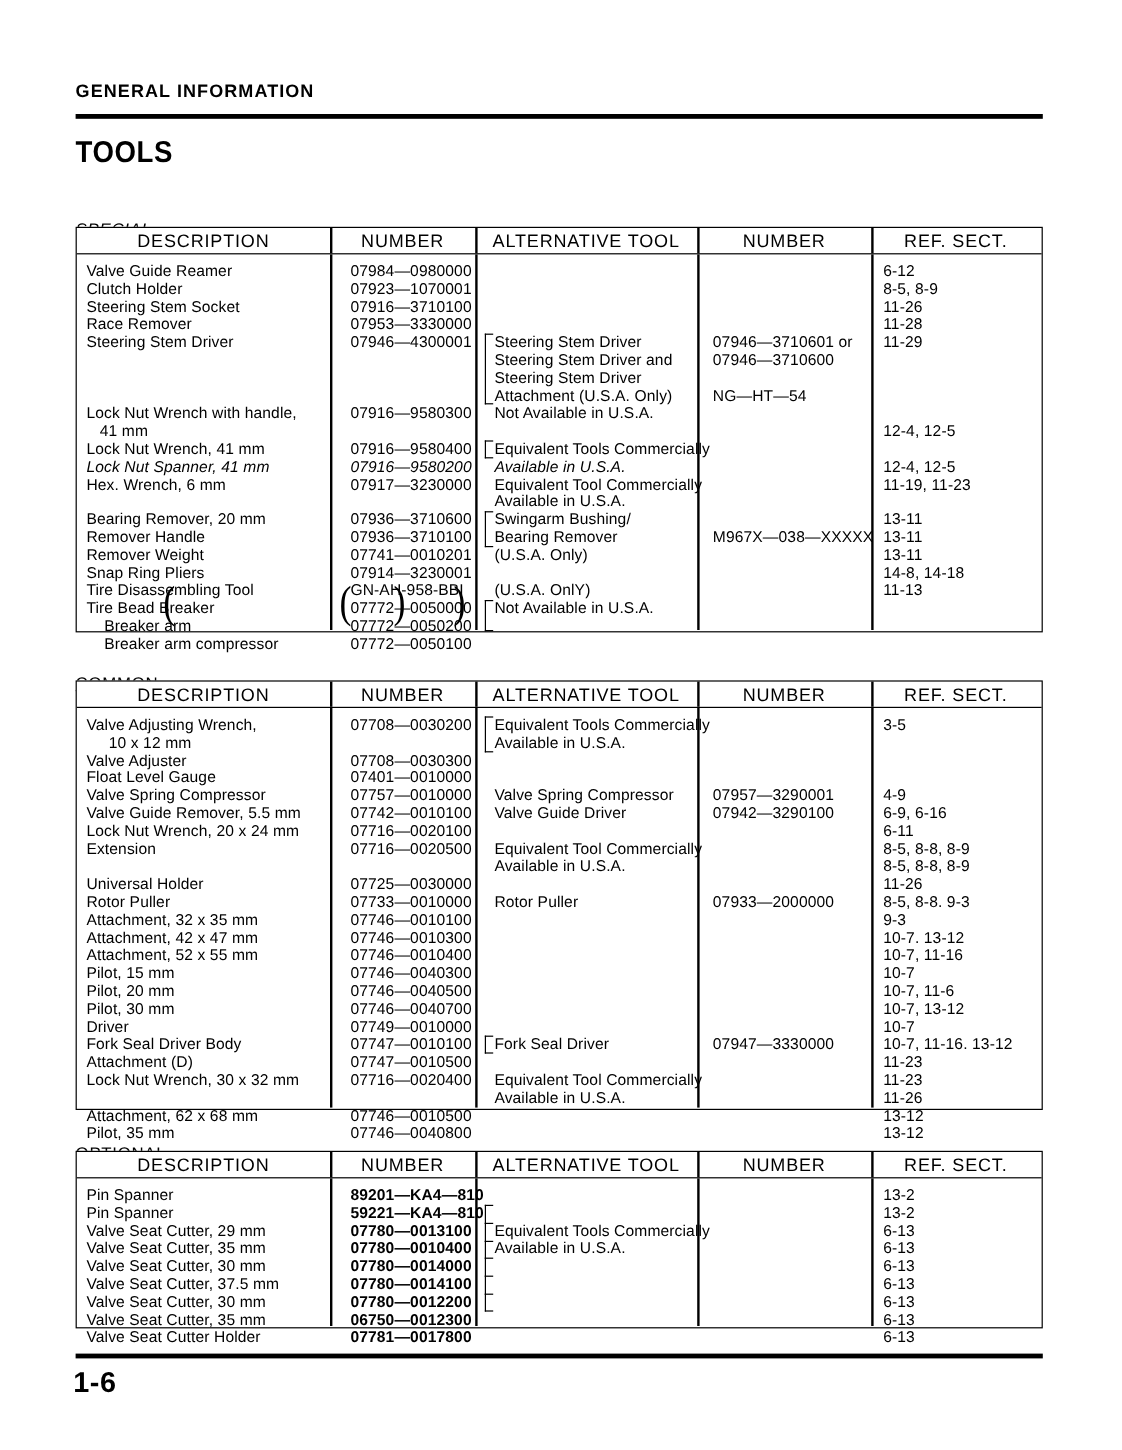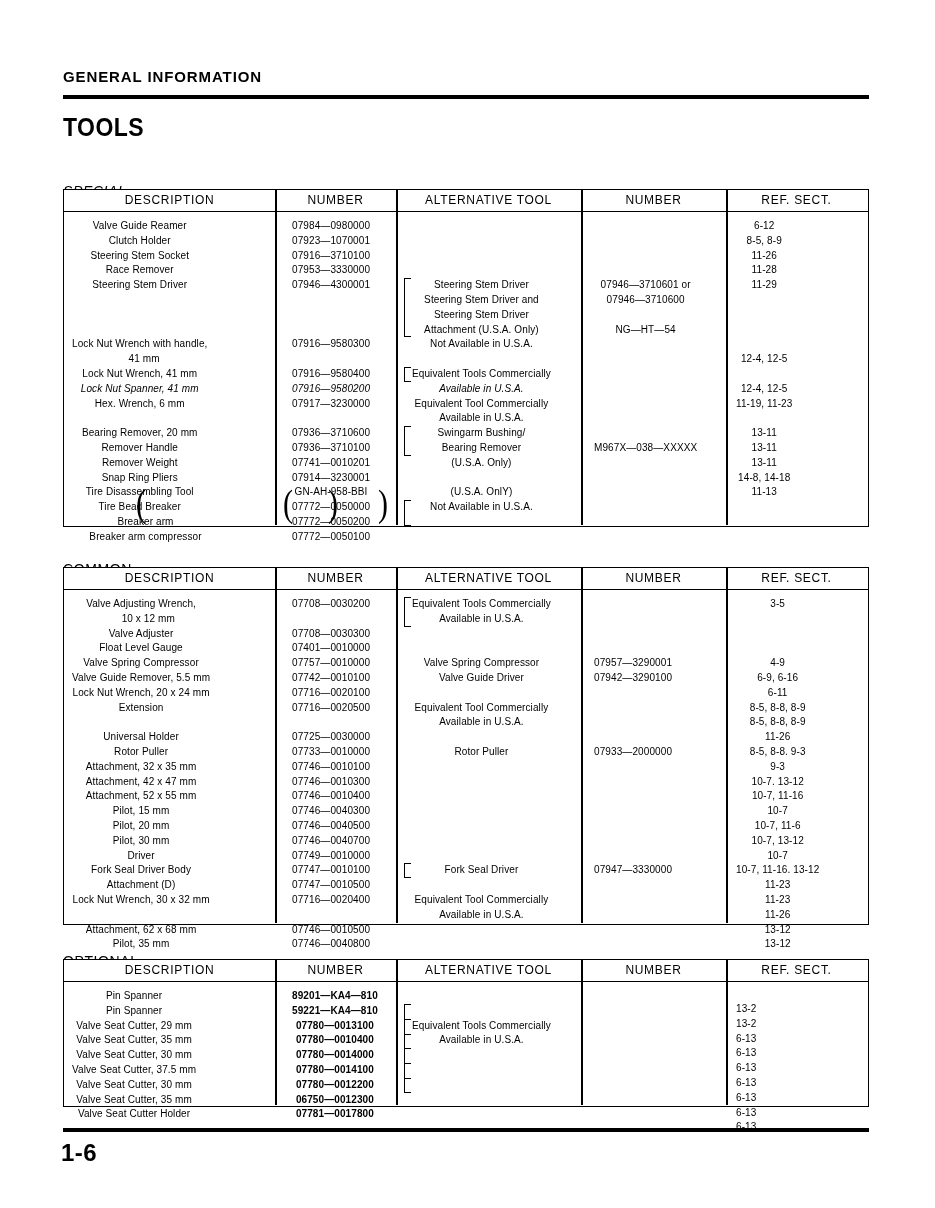--- a/index.html
+++ b/index.html
@@ -82,32 +82,31 @@
   .vline {
     position: absolute;
     top: 0;
     bottom: 0;
     width: 1.5px;
     background: #000;
   }
   .th {
     position: absolute;
     top: 3px;
-    font-size: 12px;
+    font-size: 15px;
     letter-spacing: 0.7px;
     text-align: center;
   }
 
   .cell-text {
     position: absolute;
-    font-size: 10px;
+    font-size: 13px;
     line-height: 14.8px;
     white-space: pre;
     letter-spacing: 0.1px;
-    text-align: center;
   }
 
   
   .brk {
     position: absolute;
     border-left: 1.4px solid #000;
     border-top: 1.4px solid #000;
     border-bottom: 1.4px solid #000;
     box-sizing: border-box;
   }
@@ -246,21 +245,21 @@
     <div class="tbl-body" style="height:123px;">
       <div class="vline" style="left:211px;"></div>
       <div class="vline" style="left:332px;"></div>
       <div class="vline" style="left:517px;"></div>
       <div class="vline" style="left:662px;"></div>
 
       <div class="cell-text" id="op-desc" style="left:8px; top:7px;"><span>Pin Spanner</span><br><span>Pin Spanner</span><br><span>Valve Seat Cutter, 29 mm</span><br><span>Valve Seat Cutter, 35 mm</span><br><span>Valve Seat Cutter, 30 mm</span><br><span>Valve Seat Cutter, 37.5 mm</span><br><span>Valve Seat Cutter, 30 mm</span><br><span>Valve Seat Cutter, 35 mm</span><br><span>Valve Seat Cutter Holder</span></div>
       <div class="cell-text" id="op-num" style="left:228px; top:7px;font-weight:bold;"><span>89201—KA4—810</span><br><span>59221—KA4—810</span><br><span>07780—0013100</span><br><span>07780—0010400</span><br><span>07780—0014000</span><br><span>07780—0014100</span><br><span>07780—0012200</span><br><span>06750—0012300</span><br><span>07781—0017800</span></div>
       <div class="cell-text" id="op-alt" style="left:348px; top:7px;"><span></span><br><span></span><br><span>Equivalent Tools Commercially</span><br><span>Available in U.S.A.</span><br><span></span><br><span></span><br><span></span><br><span></span><br><span></span></div>
       <div class="cell-text" id="op-altnum" style="left:530px; top:7px;"><span></span><br><span></span><br><span></span><br><span></span><br><span></span><br><span></span><br><span></span><br><span></span><br><span></span></div>
-      <div class="cell-text" id="op-ref" style="left:672px; top:7px;margin-top:13px;"><span>13-2</span><br><span>13-2</span><br><span>6-13</span><br><span>6-13</span><br><span>6-13</span><br><span>6-13</span><br><span>6-13</span><br><span>6-13</span><br><span>6-13</span></div>
+      <div class="cell-text" id="op-ref" style="left:672px; top:7px;"><span>13-2</span><br><span>13-2</span><br><span>6-13</span><br><span>6-13</span><br><span>6-13</span><br><span>6-13</span><br><span>6-13</span><br><span>6-13</span><br><span>6-13</span></div>
 
       <div class="brk" style="left:340px; top:22px; width:7px; height:89px;"></div>
       <div class="brk-small" style="left:340px; top:37px; width:7px; height:0px; border-top:1.4px solid #000;"></div>
       <div class="brk-small" style="left:340px; top:52px; width:7px; height:0px;"></div>
       <div class="brk-small" style="left:340px; top:66px; width:7px; height:0px;"></div>
       <div class="brk-small" style="left:340px; top:81px; width:7px; height:0px;"></div>
       <div class="brk-small" style="left:340px; top:96px; width:7px; height:0px;"></div>
     </div>
   </div>
 

